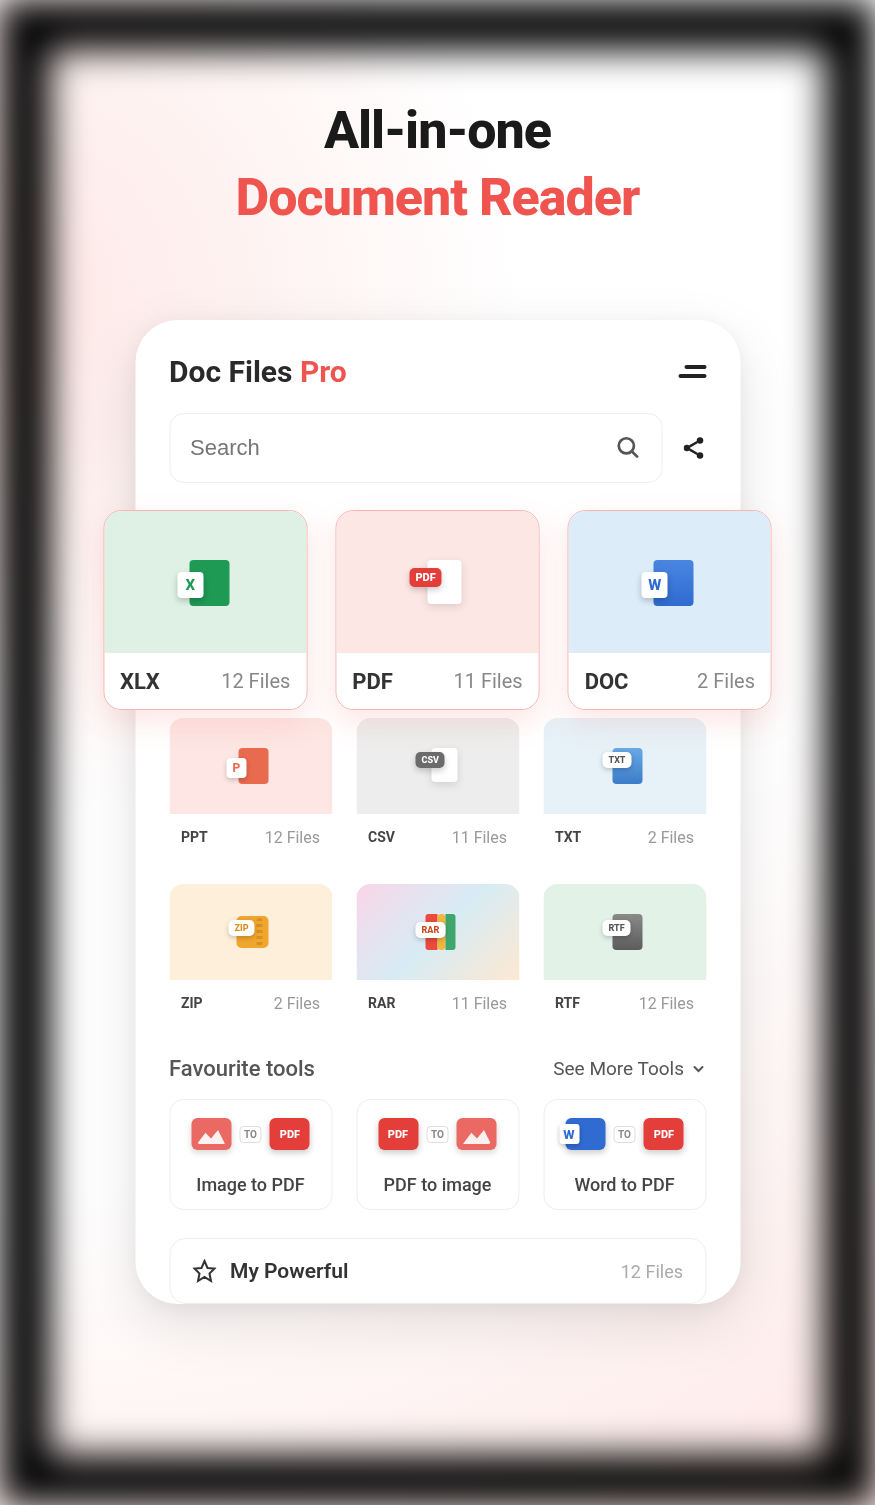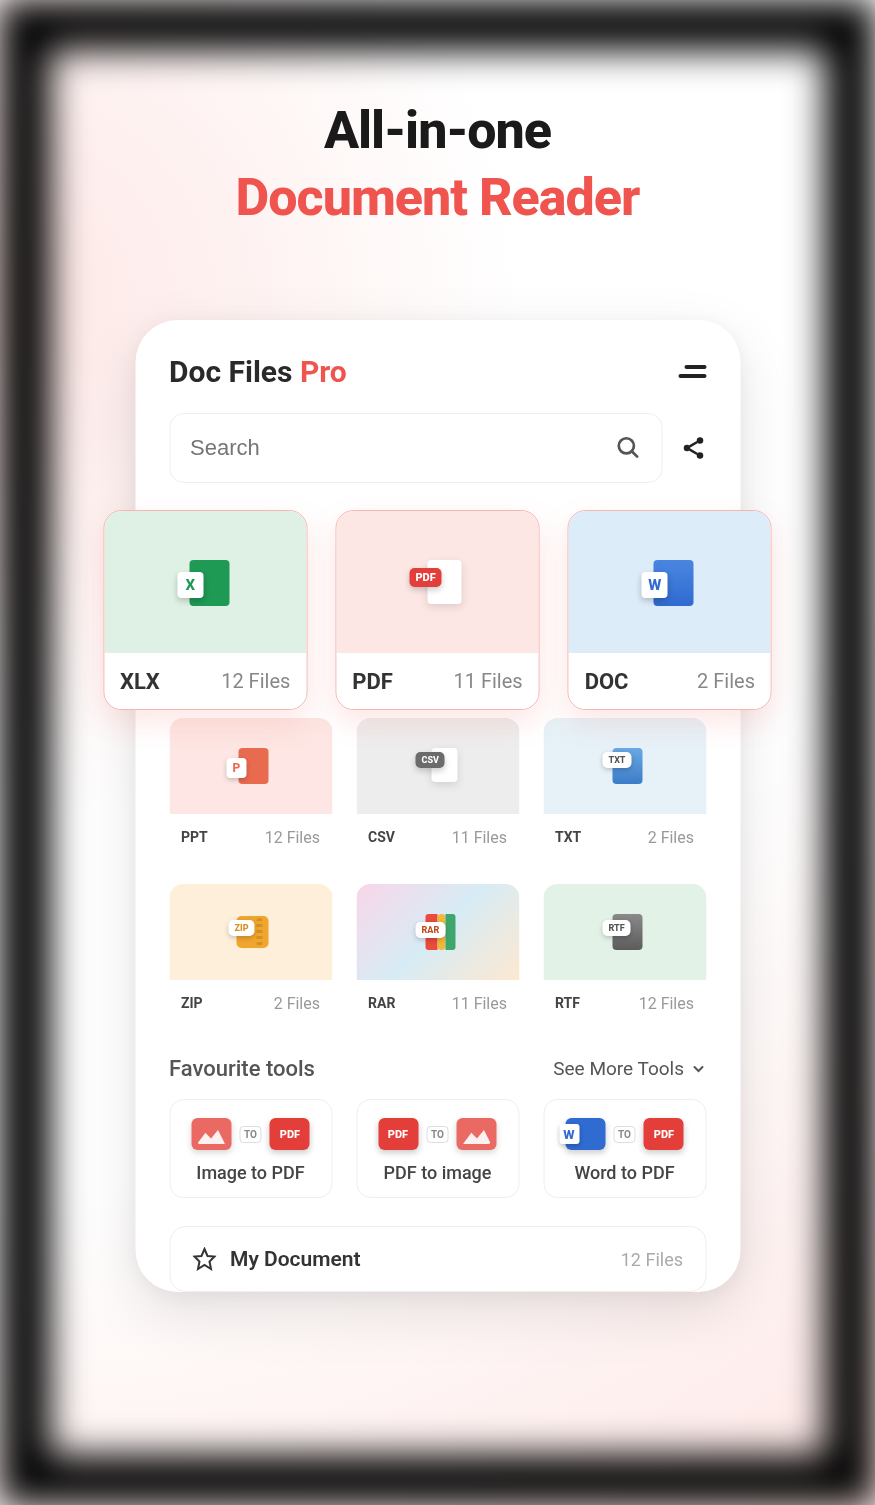--- a/index.html
+++ b/index.html
@@ -158,21 +158,21 @@
   }
   .section-row .title { font-size:22px; color:#555; font-weight:500;}
   .section-row .more  { font-size:19px; color:#555; display:flex; align-items:center; gap:6px; cursor:pointer;}
 
   .tools-row {
     margin-top: 18px;
     display:grid; grid-template-columns: repeat(3,1fr); gap:24px;
   }
   .tool-card {
     border:1px solid #eee; border-radius:14px; padding:18px 8px 14px 8px;
-    display:flex; flex-direction:column; align-items:center; gap:12px;
+    display:flex; flex-direction:column; align-items:center; gap:24px;
     background:#fff;
   }
   .tool-card .row { display:flex; align-items:center; gap:8px;}
   .tool-card .lbl { font-size:18px; color:#444; font-weight:500;}
   .to-badge { font-size:10px; font-weight:700; color:#888; background:#fff; border:1px solid #ddd; border-radius:4px; padding:2px 4px;}
 
   .fav-card {
     margin-top: 28px;
     border:1px solid #eee; border-radius:16px;
     padding: 20px 22px;
@@ -397,19 +397,19 @@
         </div>
         <div class="lbl">Word to PDF</div>
       </div>
     </div>
 
     <div class="fav-card">
       <div class="fav-left">
         <svg width="24" height="24" viewBox="0 0 24 24" fill="none" stroke="#333" stroke-width="2">
             <polygon points="12 2 15 9 22 9.5 17 14.5 18.5 22 12 18 5.5 22 7 14.5 2 9.5 9 9"></polygon>
           </svg>
-        <span class="t">My Document</span>
+        <span class="t">My Powerful</span>
       </div>
       <span class="fav-cnt">12 Files</span>
     </div>
 
   </div>
 </div>
 
 </body></html>

